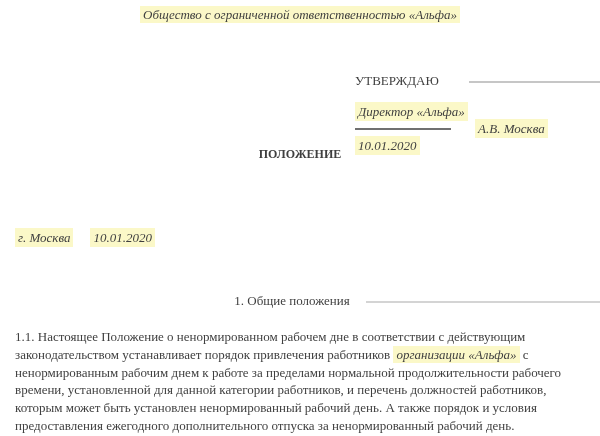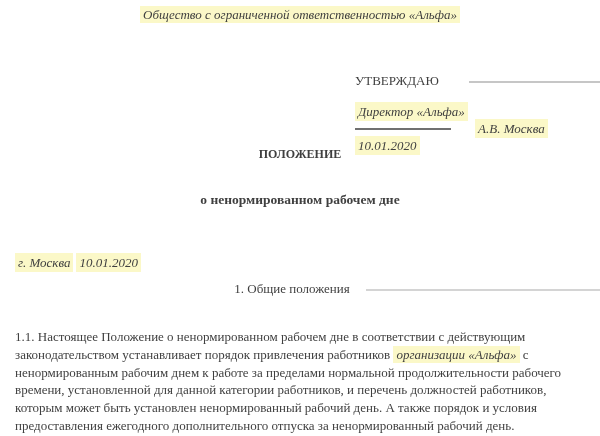--- a/index.html
+++ b/index.html
@@ -47,23 +47,23 @@
     display: inline-block;
     width: 96px;
     height: 11px;
     border-bottom: 2px solid var(--sig-line);
     margin-right: 8px;
   }
 
   .doc-title { top: 146px; font-size: 12px; }
   .doc-subtitle { top: 191px; font-size: 13.5px; }
 
-  .place-row { top: 253px; left: 15px; display: flex; gap: 3px; }
+  .place-row { top: 228px; left: 15px; display: flex; gap: 17px; }
 
-  .section-row { top: 280px; left: 0; right: 0; display: flex; align-items: center; height: 17px; }
+  .section-row { top: 292px; left: 0; right: 0; display: flex; align-items: center; height: 17px; }
   .section-row .spacer { flex: 1; }
 
   .body-text {
     top: 328px;
     left: 15px;
     width: 575px;
     line-height: 17.8px;
     text-align: left;
   }
 </style>
@@ -87,21 +87,20 @@
     <div class="appr-row">
       <span class="sig-line"></span>
       <span class="hl it">А.В. Москва</span>
     </div>
     <div class="appr-row">
       <span class="hl it">10.01.2020</span>
     </div>
   </div>
 
   <div class="abs center b doc-title">ПОЛОЖЕНИЕ</div>
-  <div class="abs center b doc-subtitle">о ненормированном рабочем дне</div>
 
   <div class="abs place-row">
     <span class="hl it">г. Москва</span>
     <span class="hl it">10.01.2020</span>
   </div>
 
   <div class="abs section-row">
     <span class="spacer"></span>
     <span>1. Общие положения</span>
     <span class="rule light"></span>

